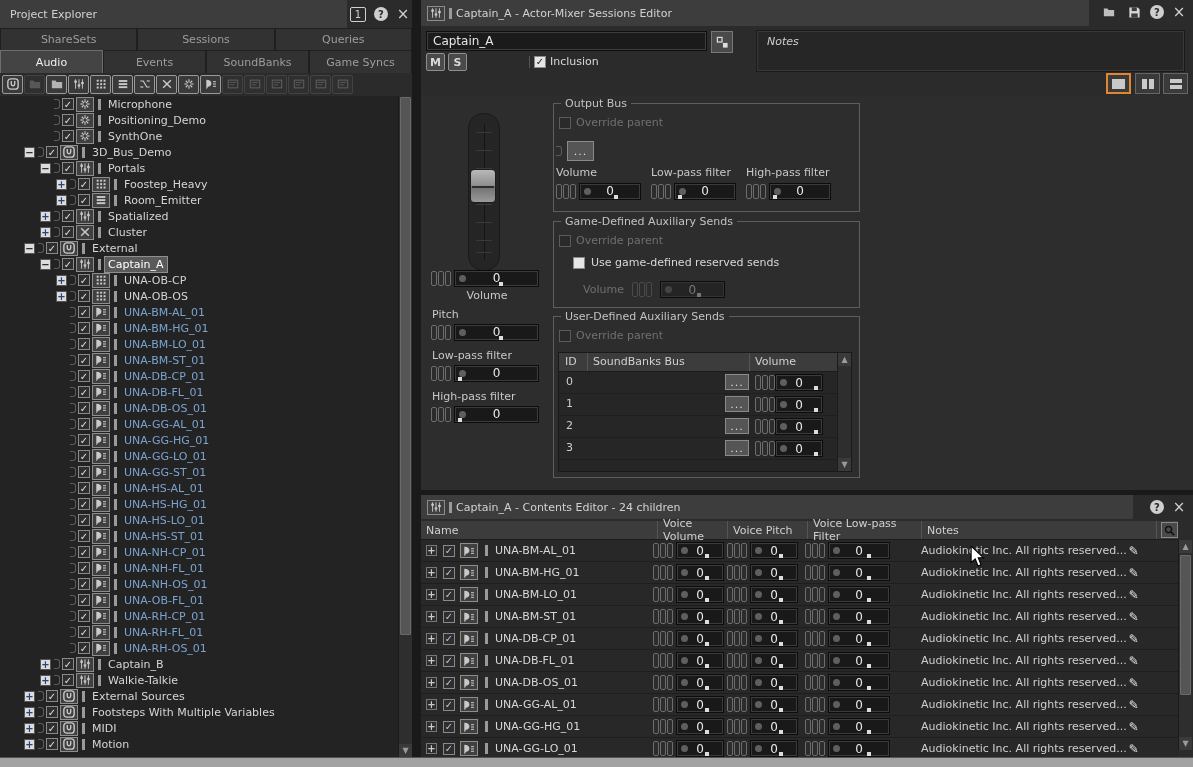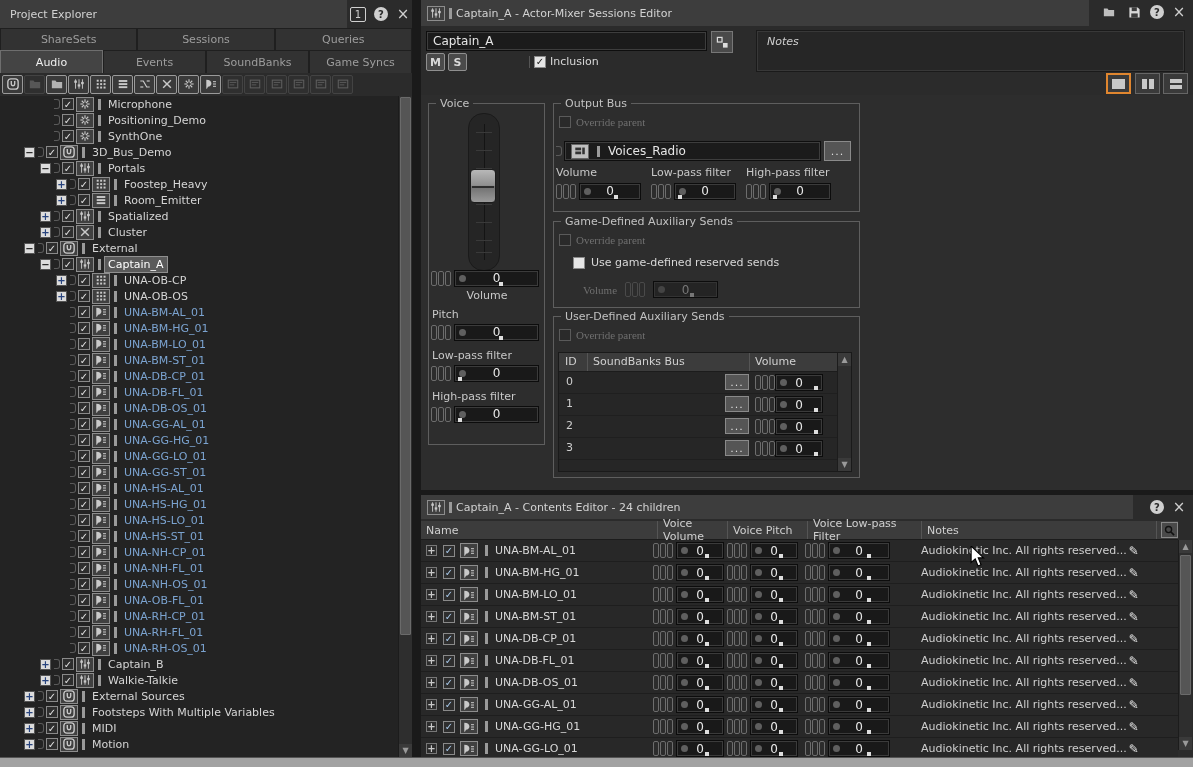--- a/index.html
+++ b/index.html
@@ -43,21 +43,21 @@
   .tname{color:#d5d5d5;padding:1px 3px;}
   .tname.blue{color:#7ba3d0;}
   .trow.sel .tname{background:#5a5a5a;color:#ffffff;outline:1px solid #8f8f8f;}
   .vscroll{position:absolute;width:13px;background:#2e2e2e;border-left:1px solid #1c1c1c;}
   .vthumb{position:absolute;left:1px;width:11px;background:#555;border:1px solid #6a6a6a;box-sizing:border-box;border-radius:1px;}
   .varrow{position:absolute;left:0;width:13px;height:13px;background:#3a3a3a;color:#9a9a9a;font-size:8px;
           display:flex;align-items:center;justify-content:center;cursor:pointer;}
   .gb{position:absolute;border:1px solid #5e5e5e;box-sizing:border-box;}
   .gl{position:absolute;top:-7px;left:7px;background:#2d2d2d;padding:0 4px;color:#c2c2c2;}
   .lbl{position:absolute;color:#c2c2c2;white-space:nowrap;}
-  .lbl.dim{color:#6f6f6f;font-family:Liberation Serif, serif;}
+  .lbl.dim{color:#6f6f6f;}
   .nf{position:relative;background:#191919;border:1px solid #0c0c0c;box-shadow:inset 0 0 0 1px #3b3b3b;
       display:inline-flex;align-items:center;justify-content:center;color:#e8e8e8;font-size:12px;height:17px;
       box-sizing:border-box;cursor:pointer;}
   .nf .knob{position:absolute;left:4px;width:7px;height:7px;border-radius:50%;background:#5f5f5f;}
   .nf .mk{position:absolute;bottom:0;width:4px;height:4px;background:#dedede;}
   .nf.dis{background:#242424;color:#777;box-shadow:inset 0 0 0 1px #333;}
   .nf.dis .knob{background:#444;}
   .r3{display:inline-flex;gap:1px;align-items:center;}
   .r3 i{width:4px;height:13px;border:1px solid #6d6d6d;border-radius:2px;background:#2c2c2c;display:block;}
   .r3.dis i{border-color:#4a4a4a;}
@@ -1041,23 +1041,20 @@
       <span class="blk" style="width:5px;height:10px;"></span>
       <span class="blk" style="width:5px;height:10px;"></span>
     </div>
   <div class="lb" style="left:1163px;top:73px;flex-direction:column;">
       <span class="blk" style="width:12px;height:4px;"></span>
       <span class="blk" style="width:12px;height:4px;"></span>
     </div>
 
   <div class="abs" style="left:421px;top:95px;width:772px;height:395px;background:#2d2d2d;"></div>
 
-  <div class="gb" style="left:428px;top:103px;width:117px;height:342px;">
-    <span class="gl">Voice</span>
-  </div>
   <div class="fader-track" style="left:468px;top:113px;height:156px;">
     <div class="fader-line"></div>
     <div class="fader-tick" style="top:18px;"></div>
       <div class="fader-tick" style="top:36px;"></div>
     <div class="fader-tick" style="top:54px;"></div>
       <div class="fader-tick" style="top:72px;"></div>
     <div class="fader-tick" style="top:90px;"></div>
       <div class="fader-tick" style="top:108px;"></div>
     <div class="fader-tick" style="top:126px;"></div>
       <div class="fader-tick" style="top:138px;"></div>
@@ -1120,33 +1117,20 @@
 
   <div class="gb" style="left:553px;top:103px;width:307px;height:109px;">
     <span class="gl">Output Bus</span>
   </div>
   <div class="abs" style="left:559px;top:116px;display:flex;align-items:center;gap:5px;">
     <span class="cbx dis"></span>
     <span class="lbl dim" style="position:static;">Override parent</span>
   </div>
   <div class="busrow" style="left:556px;top:141px;">
     <span class="lnk"></span>
-    <span class="fieldtxt" style="width:257px;height:20px;padding:0 4px;gap:4px;">
-      <span class="ti" id="bus-ico" style="background:#bfbfbf;border-color:#666;">
-          <svg width="12" height="12" viewBox="0 0 14 14">
-            <g fill="#333">
-              <rect x="1.5" y="3" width="6.8" height="3.2"></rect>
-              <rect x="1.5" y="7.6" width="6.8" height="3.2"></rect>
-              <rect x="9.6" y="3" width="3" height="7.8"></rect>
-            </g>
-          </svg>
-        </span>
-      <span class="colorbar"></span>
-      <span style="font-size:12px;">Voices_Radio</span>
-    </span>
     <span class="btn3" style="width:27px;height:20px;margin-left:3px;">...</span>
   </div>
   <div class="abs" id="bus-fields" style="left: 556px; top: 166px; width: 300px; display: flex; gap: 10px;">
       <div>
         <div style="margin-bottom: 3px; color: rgb(200, 200, 200);">Volume</div>
         <div style="display: flex; align-items: center; gap: 3px; height: 18px;">
           <div class="r3">
             <i></i>
             <i></i>
             <i></i>

